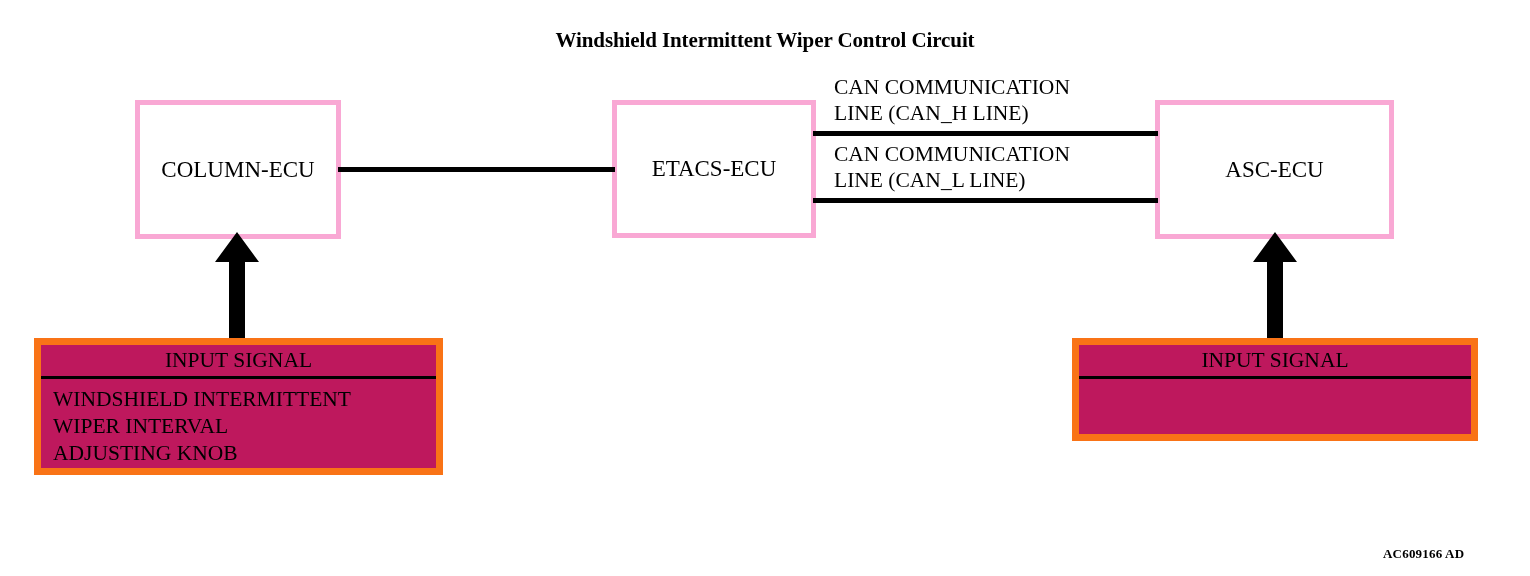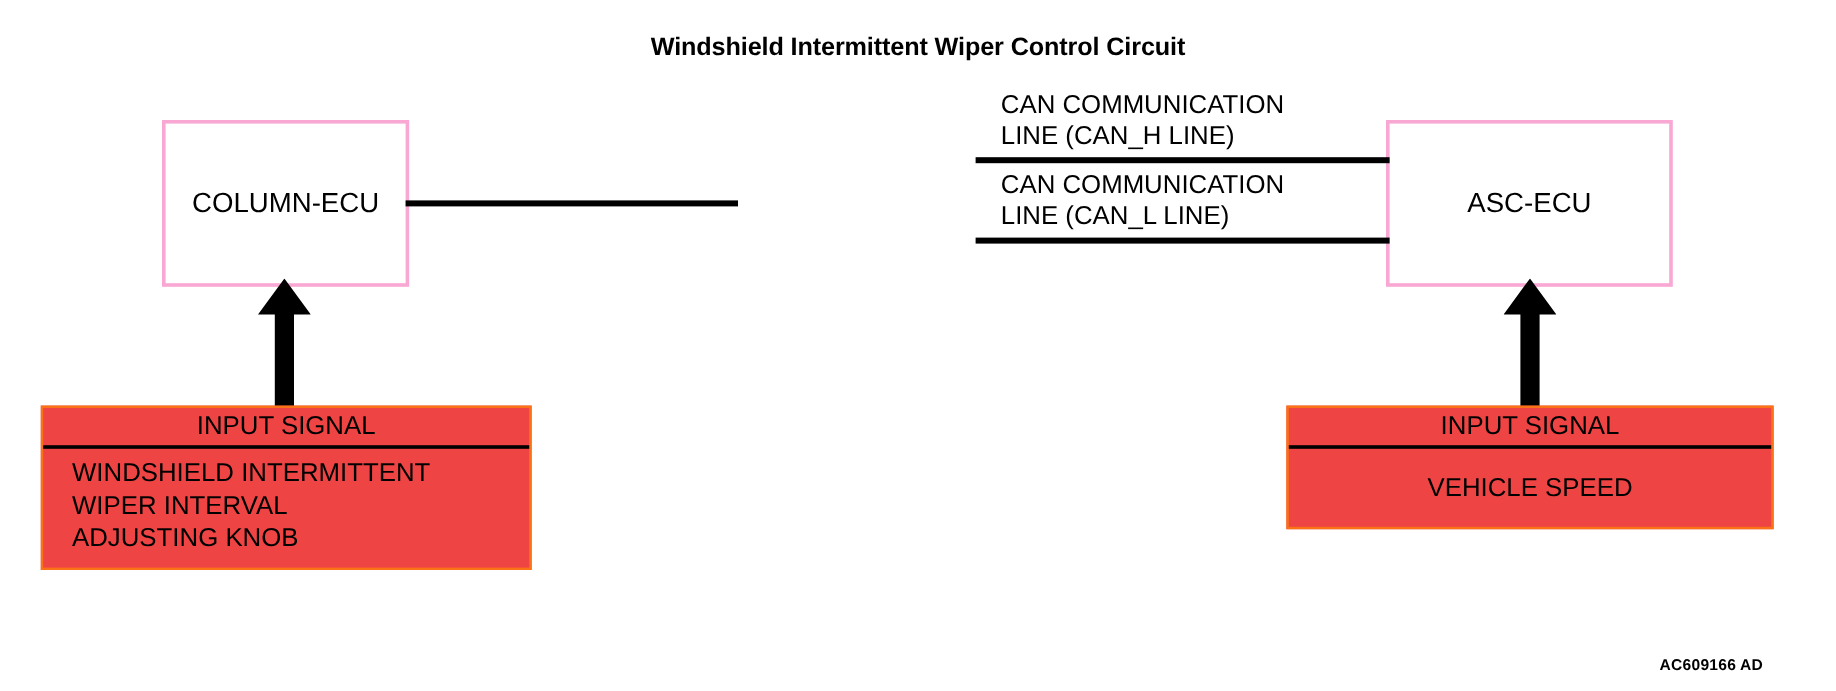--- a/index.html
+++ b/index.html
@@ -13,37 +13,38 @@
     position: relative;
     font-family: "Liberation Sans", sans-serif;
     color: #000000;
     overflow: hidden;
   }
   #stage {
     position: absolute;
     left: 0; top: 0;
     width: 1530px;
     height: 560px;
+    font-family: Liberation Serif, serif;
   }
   .abs { position: absolute; }
 
   
   .title {
     left: 0; top: 28px;
     width: 1530px;
     text-align: center;
     font-size: 21px;
     font-weight: bold;
     letter-spacing: -0.1px;
     white-space: nowrap;
   }
 
   
   .ecu-box {
-    border: 3px solid #f9a8d4;
+    border: 5px solid #f9a8d4;
     box-sizing: border-box;
     background: #fff;
     display: flex;
     align-items: center;
     justify-content: center;
     font-size: 23px;
     white-space: nowrap;
   }
   #ecu-column { left: 135px; top: 100px; width: 206px; height: 139px; }
   #ecu-etacs  { left: 612px; top: 100px; width: 204px; height: 138px; }
@@ -63,37 +64,37 @@
     font-size: 21.5px;
     line-height: 26px;
     white-space: pre-line;
   }
   #label-lin   { left: 357px; top: 85px; }
   #label-can-h { left: 834px; top: 74px; }
   #label-can-l { left: 834px; top: 141px; }
 
   
   .input-box {
-    border: 2px solid #f97316;
+    border: 7px solid #f97316;
     box-sizing: border-box;
-    background: #ef4444;
+    background: #be185d;
   }
   .input-head {
     box-sizing: border-box;
     height: 34px;
     border-bottom: 3px solid #000;
     display: flex;
     align-items: center;
     justify-content: center;
     font-size: 21.5px;
     white-space: nowrap;
   }
   .input-body {
     box-sizing: border-box;
-    padding: 7px 0 0 24px;
+    padding: 7px 0 0 12px;
     font-size: 21.5px;
     line-height: 27px;
     white-space: pre-line;
   }
   #input-left  { left: 34px;   top: 338px; width: 409px; height: 137px; }
   #input-right { left: 1072px; top: 338px; width: 406px; height: 103px; }
   #input-right .input-body {
     padding: 0;
     height: 64px;
     display: flex;
@@ -119,20 +120,23 @@
 <body>
 
 <div id="stage">
 
   <div class="abs title">Windshield Intermittent Wiper Control Circuit</div>
 
   <div class="abs ecu-box" id="ecu-column">
     <span>COLUMN-ECU</span>
   </div>
 
+  <div class="abs ecu-box" id="ecu-etacs">
+    <span>ETACS-ECU</span>
+  </div>
 
   <div class="abs ecu-box" id="ecu-asc">
     <span>ASC-ECU</span>
   </div>
 
   <div class="abs comm-line" id="line-lin"></div>
   <div class="abs comm-line" id="line-can-h"></div>
   <div class="abs comm-line" id="line-can-l"></div>
 
   <div class="abs line-label" id="label-can-h">CAN COMMUNICATION
@@ -150,18 +154,17 @@
 
   <div class="abs input-box" id="input-left">
     <div class="input-head">INPUT SIGNAL</div>
     <div class="input-body">WINDSHIELD INTERMITTENT
 WIPER INTERVAL
 ADJUSTING KNOB</div>
   </div>
 
   <div class="abs input-box" id="input-right">
     <div class="input-head">INPUT SIGNAL</div>
-    <div class="input-body">VEHICLE SPEED</div>
   </div>
 
   <div class="abs ref-code">AC609166 AD</div>
 
 </div>
 
 </body></html>

